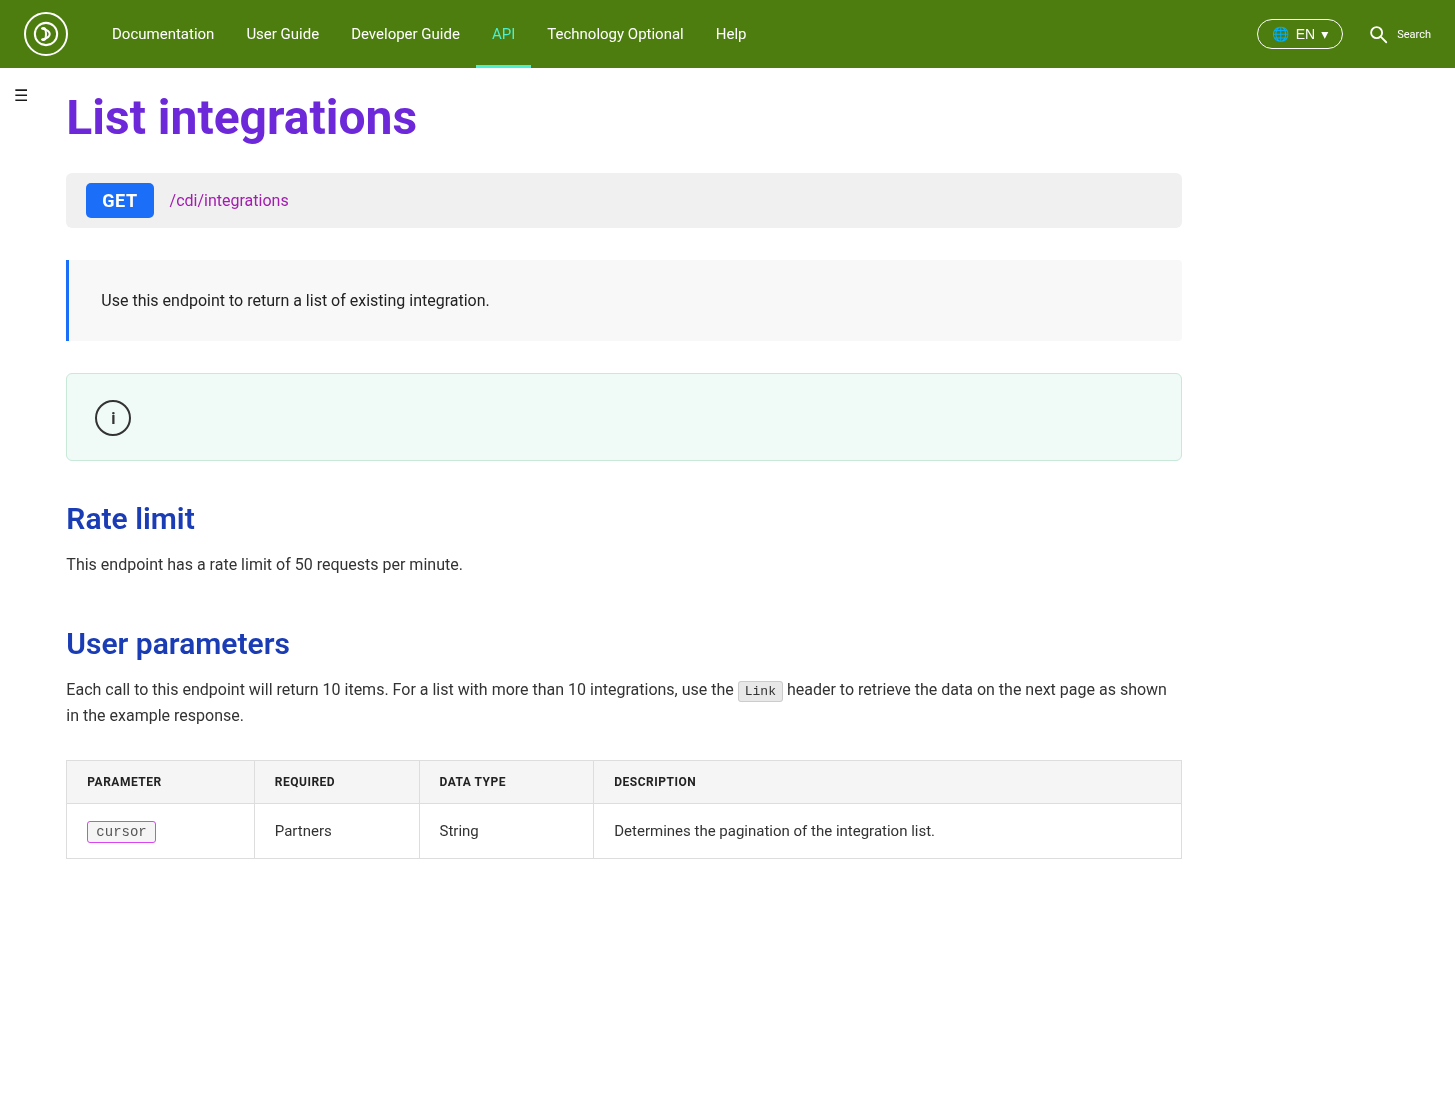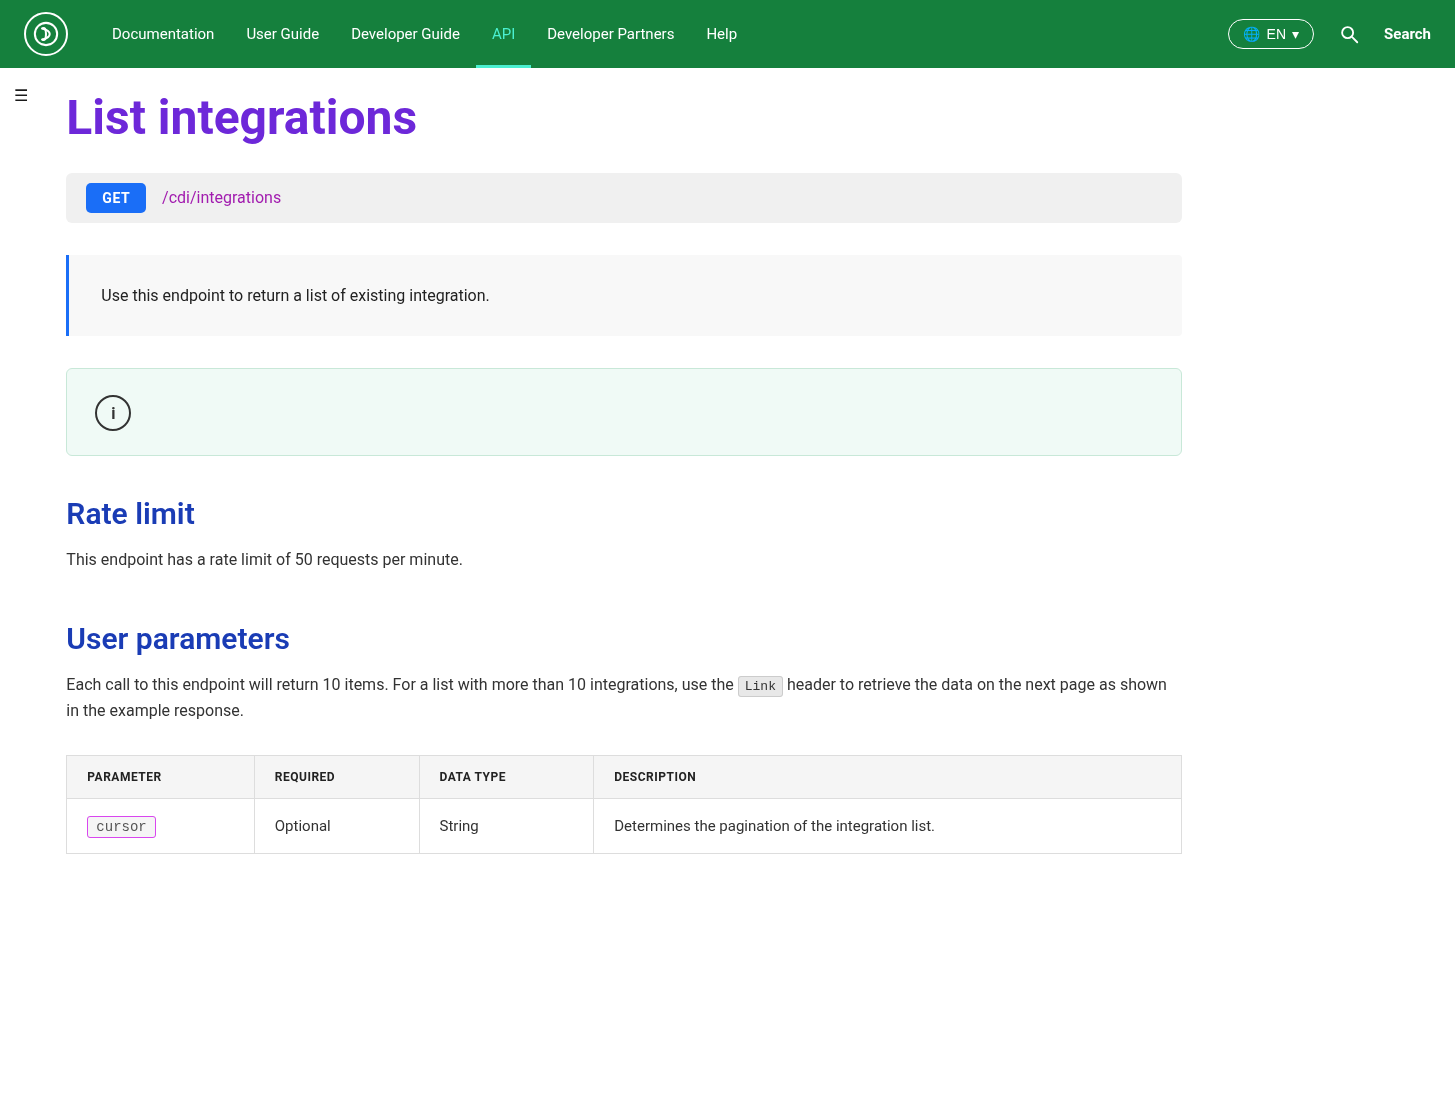--- a/index.html
+++ b/index.html
@@ -1,20 +1,20 @@
 <!DOCTYPE html>
 <html><head>
   <meta charset="utf-8">
   <style>
     * { box-sizing: border-box; margin: 0; padding: 0; }
     body { font-family: -apple-system, BlinkMacSystemFont, 'Segoe UI', Roboto, sans-serif; background: #fff; color: #1a1a1a; }
 
     
     .navbar {
-      background: #15803d;
+      background: #4d7c0f;
       display: flex;
       align-items: center;
       padding: 0 24px;
       height: 68px;
       gap: 0;
       justify-content: flex-end;
     }
     .navbar-logo {
       width: 44px;
       height: 44px;
@@ -67,27 +67,26 @@
       gap: 6px;
       font-size: 14px;
       cursor: pointer;
       margin-left: 8px;
       white-space: nowrap;
       background: transparent;
     }
     .nav-search {
       display: flex;
       align-items: center;
-      gap: 24px;
+      gap: 8px;
       color: #fff;
-      font-size: 15px;
+      font-size: 11px;
       margin-left: 24px;
       cursor: pointer;
       white-space: nowrap;
-      font-weight: bold;
     }
     .search-icon-circle {
       width: 22px;
       height: 22px;
     }
 
     
     .content-area {
       display: flex;
     }
@@ -118,21 +117,21 @@
       background: #f0f0f0;
       border-radius: 6px;
       padding: 10px 20px;
       margin-bottom: 32px;
       gap: 16px;
     }
     .method-badge {
       background: #1a6ef7;
       color: #fff;
       font-weight: 700;
-      font-size: 14px;
+      font-size: 18px;
       border-radius: 5px;
       padding: 7px 16px;
       letter-spacing: 0.5px;
       flex-shrink: 0;
     }
     .endpoint-path {
       font-size: 16px;
       color: #a21caf;
     }
 
@@ -256,21 +255,21 @@
       <path d="M10 8 Q14 6 14 14 Q14 22 10 20" stroke="white" stroke-width="2.2" fill="none" stroke-linecap="round"></path>
       <path d="M10 8 Q18 10 18 14 Q18 18 10 20" stroke="white" stroke-width="2.2" fill="none" stroke-linecap="round"></path>
     </svg>
   </div>
 
   <div class="nav-links">
     <a class="nav-link">Documentation</a>
     <a class="nav-link">User Guide</a>
     <a class="nav-link">Developer Guide</a>
     <a class="nav-link active">API</a>
-    <a class="nav-link">Developer Partners</a>
+    <a class="nav-link">Technology Optional</a>
     <a class="nav-link">Help</a>
   </div>
 
   <button class="nav-lang-btn">
     <span>🌐</span>
     <span>EN</span>
     <span>▾</span>
   </button>
 
   <div class="nav-search">
@@ -326,21 +325,21 @@
             <th>REQUIRED</th>
             <th>DATA TYPE</th>
             <th>DESCRIPTION</th>
           </tr>
         </thead>
         <tbody>
           <tr>
             <td>
               <code class="param-name">cursor</code>
             </td>
-            <td>Optional</td>
+            <td>Partners</td>
             <td>String</td>
             <td>Determines the pagination of the integration list.</td>
           </tr>
         </tbody>
       </table>
     </div>
 
   </main>
 </div>
 

